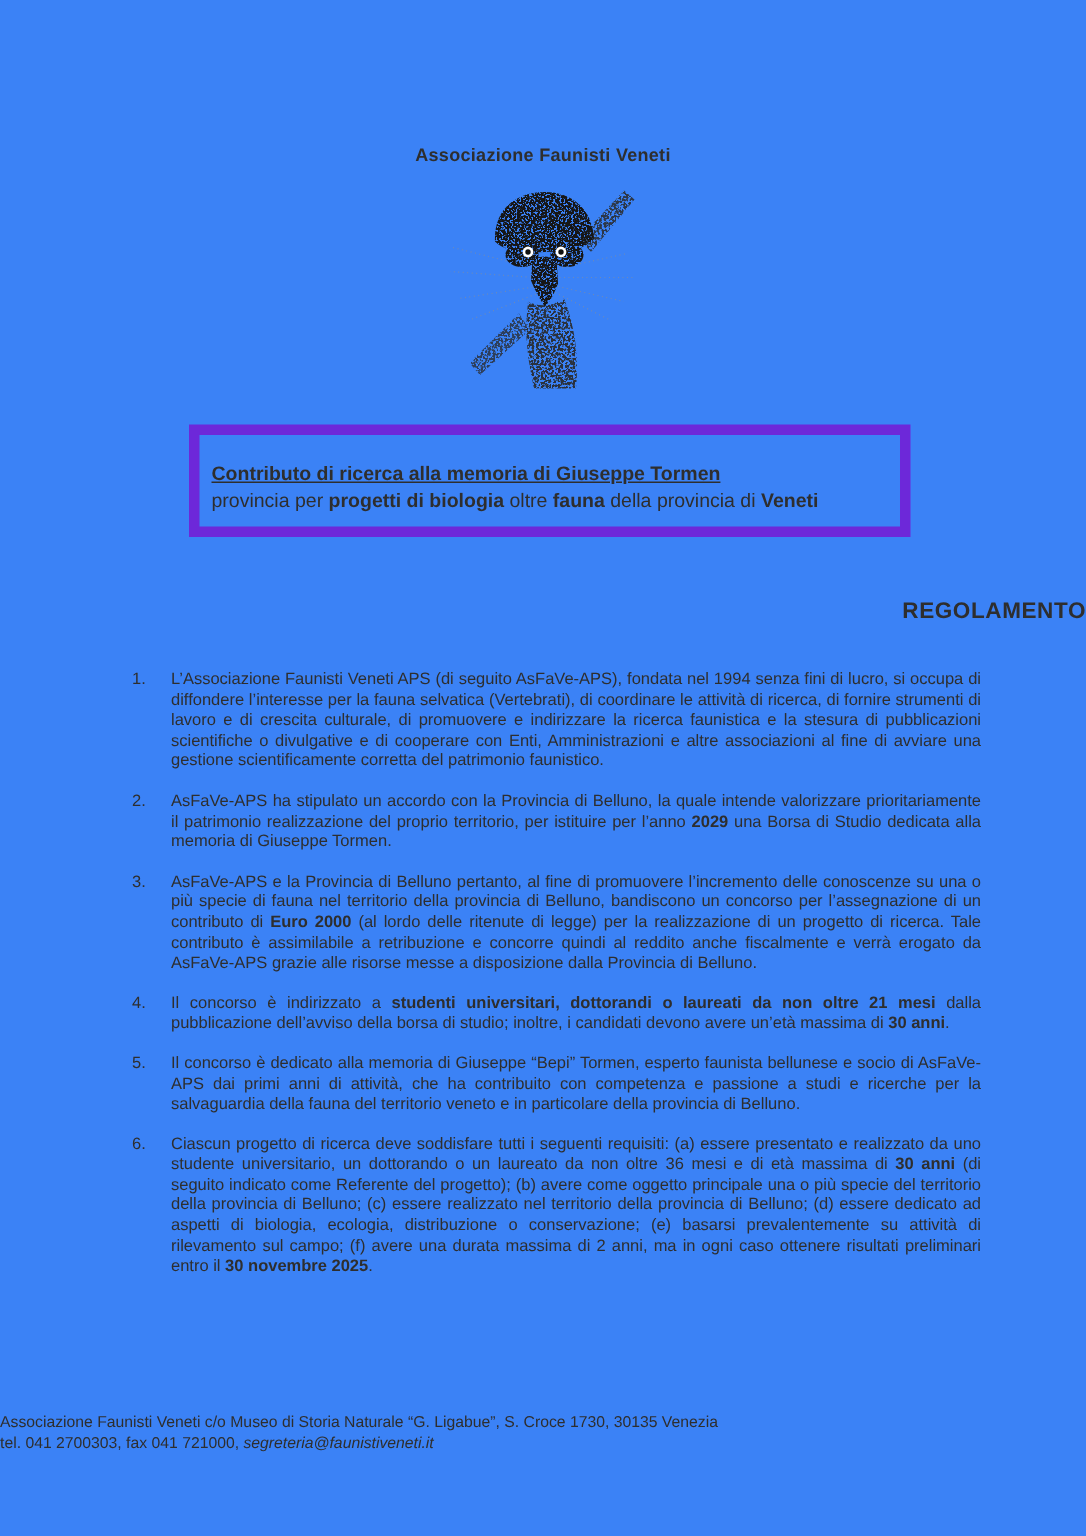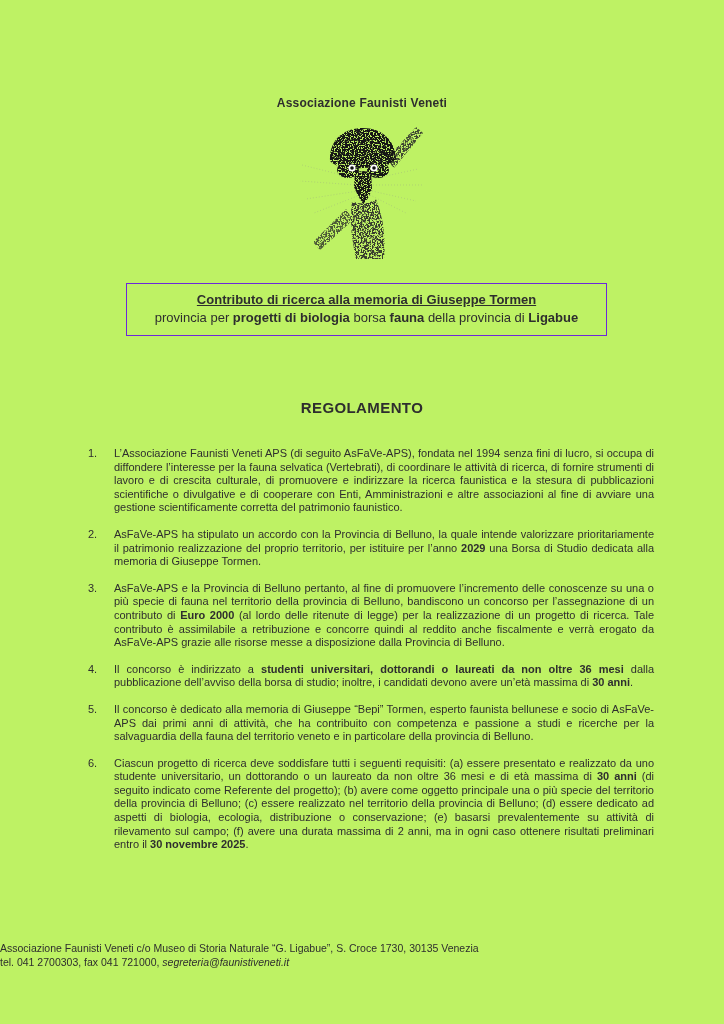--- a/index.html
+++ b/index.html
@@ -1,36 +1,36 @@
 <!DOCTYPE html>
 <html><head>
 <meta charset="utf-8">
 <style>
   html,body { margin:0; padding:0; background:#ffffff; }
   .page {
     position:relative; width:724px; height:1024px; margin:0 auto;
-    background:#bef264; color:#2e2e2e;
+    background:#3b82f6; color:#2e2e2e;
     font-family:"Liberation Sans", sans-serif;
     overflow:hidden;
   }
   .org-title {
     position:absolute; top:96px; left:0; right:0;
     text-align:center; font-size:12px; font-weight:bold; letter-spacing:0.2px;
   }
   .logo {
     position:absolute; top:122px; left:300px; width:128px; height:138px;
   }
   .title-box {
     position:absolute; top:283px; left:126px; width:481px; box-sizing:border-box;
-    border:1px solid #6d28d9; padding:7px 8px 8px 8px;
-    text-align:center; font-size:13px; line-height:18px;
+    border:7px solid #6d28d9; padding:17px 8px 8px 8px;
+    text-align:left; font-size:13px; line-height:18px;
   }
   .reg-heading {
     position:absolute; top:399px; left:0; right:0;
-    text-align:center; font-size:15px; font-weight:bold; letter-spacing:0.4px;
+    text-align:right; font-size:15px; font-weight:bold; letter-spacing:0.4px;
   }
   .reg-list {
     position:absolute; top:447px; left:88px; width:566px;
     font-size:11px; line-height:13.6px;
   }
   .reg-item { display:flex; margin-bottom:13px; }
   .reg-item .num { flex:0 0 26px; width:26px; }
   .reg-item .txt { flex:1 1 auto; text-align:justify; }
   .footer {
     position:absolute; top:941px; left:0; right:0;
@@ -90,41 +90,41 @@
         <circle cx="52" cy="45" r="3.6" fill="#ffffff"></circle>
         <circle cx="74" cy="45" r="3.6" fill="#ffffff"></circle>
         <circle cx="52" cy="45" r="1.8" fill="#111111"></circle>
         <circle cx="74" cy="45" r="1.8" fill="#111111"></circle>
       </g>
     </svg>
   </div>
 
   <div class="title-box">
     <div><span class="seg-b seg-u">Contributo di ricerca alla memoria di Giuseppe Tormen</span></div>
-    <div><span>provincia per </span><span class="seg-b">progetti di biologia</span><span> borsa </span><span class="seg-b">fauna</span><span> della provincia di </span><span class="seg-b">Ligabue</span></div>
+    <div><span>provincia per </span><span class="seg-b">progetti di biologia</span><span> oltre </span><span class="seg-b">fauna</span><span> della provincia di </span><span class="seg-b">Veneti</span></div>
   </div>
 
   <div class="reg-heading">REGOLAMENTO</div>
 
   <div class="reg-list">
     <div class="reg-item">
       <div class="num">1.</div>
       <div class="txt"><span>L’Associazione Faunisti Veneti APS (di seguito AsFaVe-APS), fondata nel 1994 senza fini di lucro,  si occupa di diffondere l’interesse per la fauna selvatica (Vertebrati), di coordinare le attività di ricerca, di fornire strumenti di lavoro e di crescita culturale, di promuovere e indirizzare la ricerca faunistica e la stesura di pubblicazioni scientifiche o divulgative e di cooperare con Enti, Amministrazioni e altre associazioni al fine di avviare una gestione scientificamente corretta del patrimonio faunistico.</span></div>
     </div>
     <div class="reg-item">
       <div class="num">2.</div>
       <div class="txt"><span>AsFaVe-APS ha stipulato un accordo con la Provincia di Belluno, la quale intende valorizzare prioritariamente il patrimonio realizzazione del proprio territorio, per istituire per l’anno </span><span class="seg-b">2029</span><span> una Borsa di Studio dedicata alla memoria di Giuseppe Tormen.</span></div>
     </div>
     <div class="reg-item">
       <div class="num">3.</div>
       <div class="txt"><span>AsFaVe-APS e la Provincia di Belluno pertanto, al fine di promuovere l’incremento delle conoscenze su una o più specie di fauna nel territorio della provincia di Belluno, bandiscono un concorso per l’assegnazione di un contributo di </span><span class="seg-b">Euro 2000</span><span> (al lordo delle ritenute di legge) per la realizzazione di un progetto di ricerca. Tale contributo è assimilabile a retribuzione e concorre quindi al reddito anche fiscalmente e verrà erogato da AsFaVe-APS grazie alle risorse messe a disposizione dalla Provincia di Belluno.</span></div>
     </div>
     <div class="reg-item">
       <div class="num">4.</div>
-      <div class="txt"><span>Il concorso è indirizzato a </span><span class="seg-b">studenti universitari, dottorandi o laureati da non oltre 36 mesi</span><span> dalla pubblicazione dell’avviso della borsa di studio; inoltre, i candidati devono avere un’età massima di </span><span class="seg-b">30 anni</span><span>.</span></div>
+      <div class="txt"><span>Il concorso è indirizzato a </span><span class="seg-b">studenti universitari, dottorandi o laureati da non oltre 21 mesi</span><span> dalla pubblicazione dell’avviso della borsa di studio; inoltre, i candidati devono avere un’età massima di </span><span class="seg-b">30 anni</span><span>.</span></div>
     </div>
     <div class="reg-item">
       <div class="num">5.</div>
       <div class="txt"><span>Il concorso è dedicato alla memoria di Giuseppe “Bepi” Tormen, esperto faunista bellunese e socio di AsFaVe-APS dai primi anni di attività, che ha contribuito con competenza e passione a studi e ricerche per la salvaguardia della fauna del territorio veneto e in particolare della provincia di Belluno.</span></div>
     </div>
     <div class="reg-item">
       <div class="num">6.</div>
       <div class="txt"><span>Ciascun progetto di ricerca deve soddisfare tutti i seguenti requisiti: (a) essere presentato e realizzato da uno studente universitario, un dottorando o un laureato da non oltre 36 mesi e di età massima di </span><span class="seg-b">30 anni</span><span> (di seguito indicato come Referente del progetto); (b) avere come oggetto principale una o più specie del territorio della provincia di Belluno; (c) essere realizzato nel territorio della provincia di Belluno; (d) essere dedicato ad aspetti di biologia, ecologia, distribuzione o conservazione; (e) basarsi prevalentemente su attività di rilevamento sul campo; (f) avere una durata massima di 2 anni, ma in ogni caso ottenere risultati preliminari entro il </span><span class="seg-b">30 novembre 2025</span><span>.</span></div>
     </div>
   </div>

